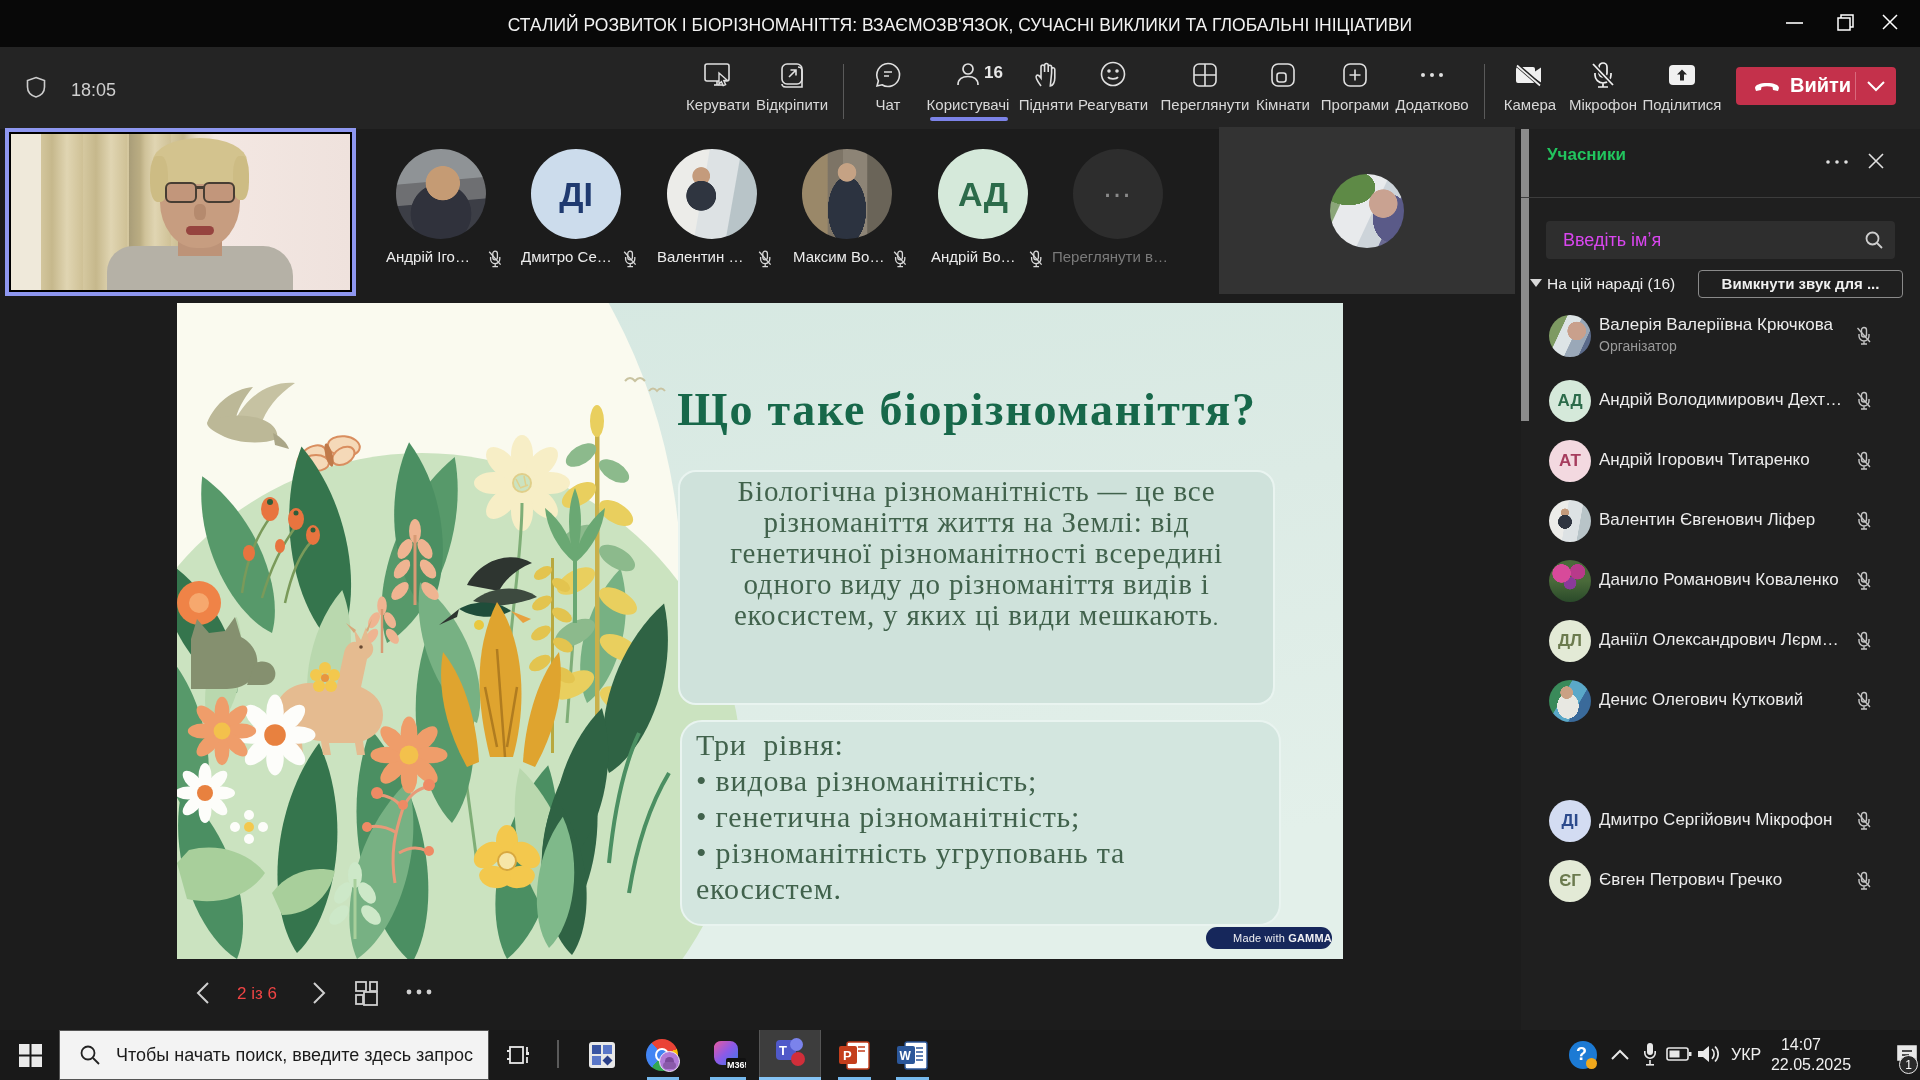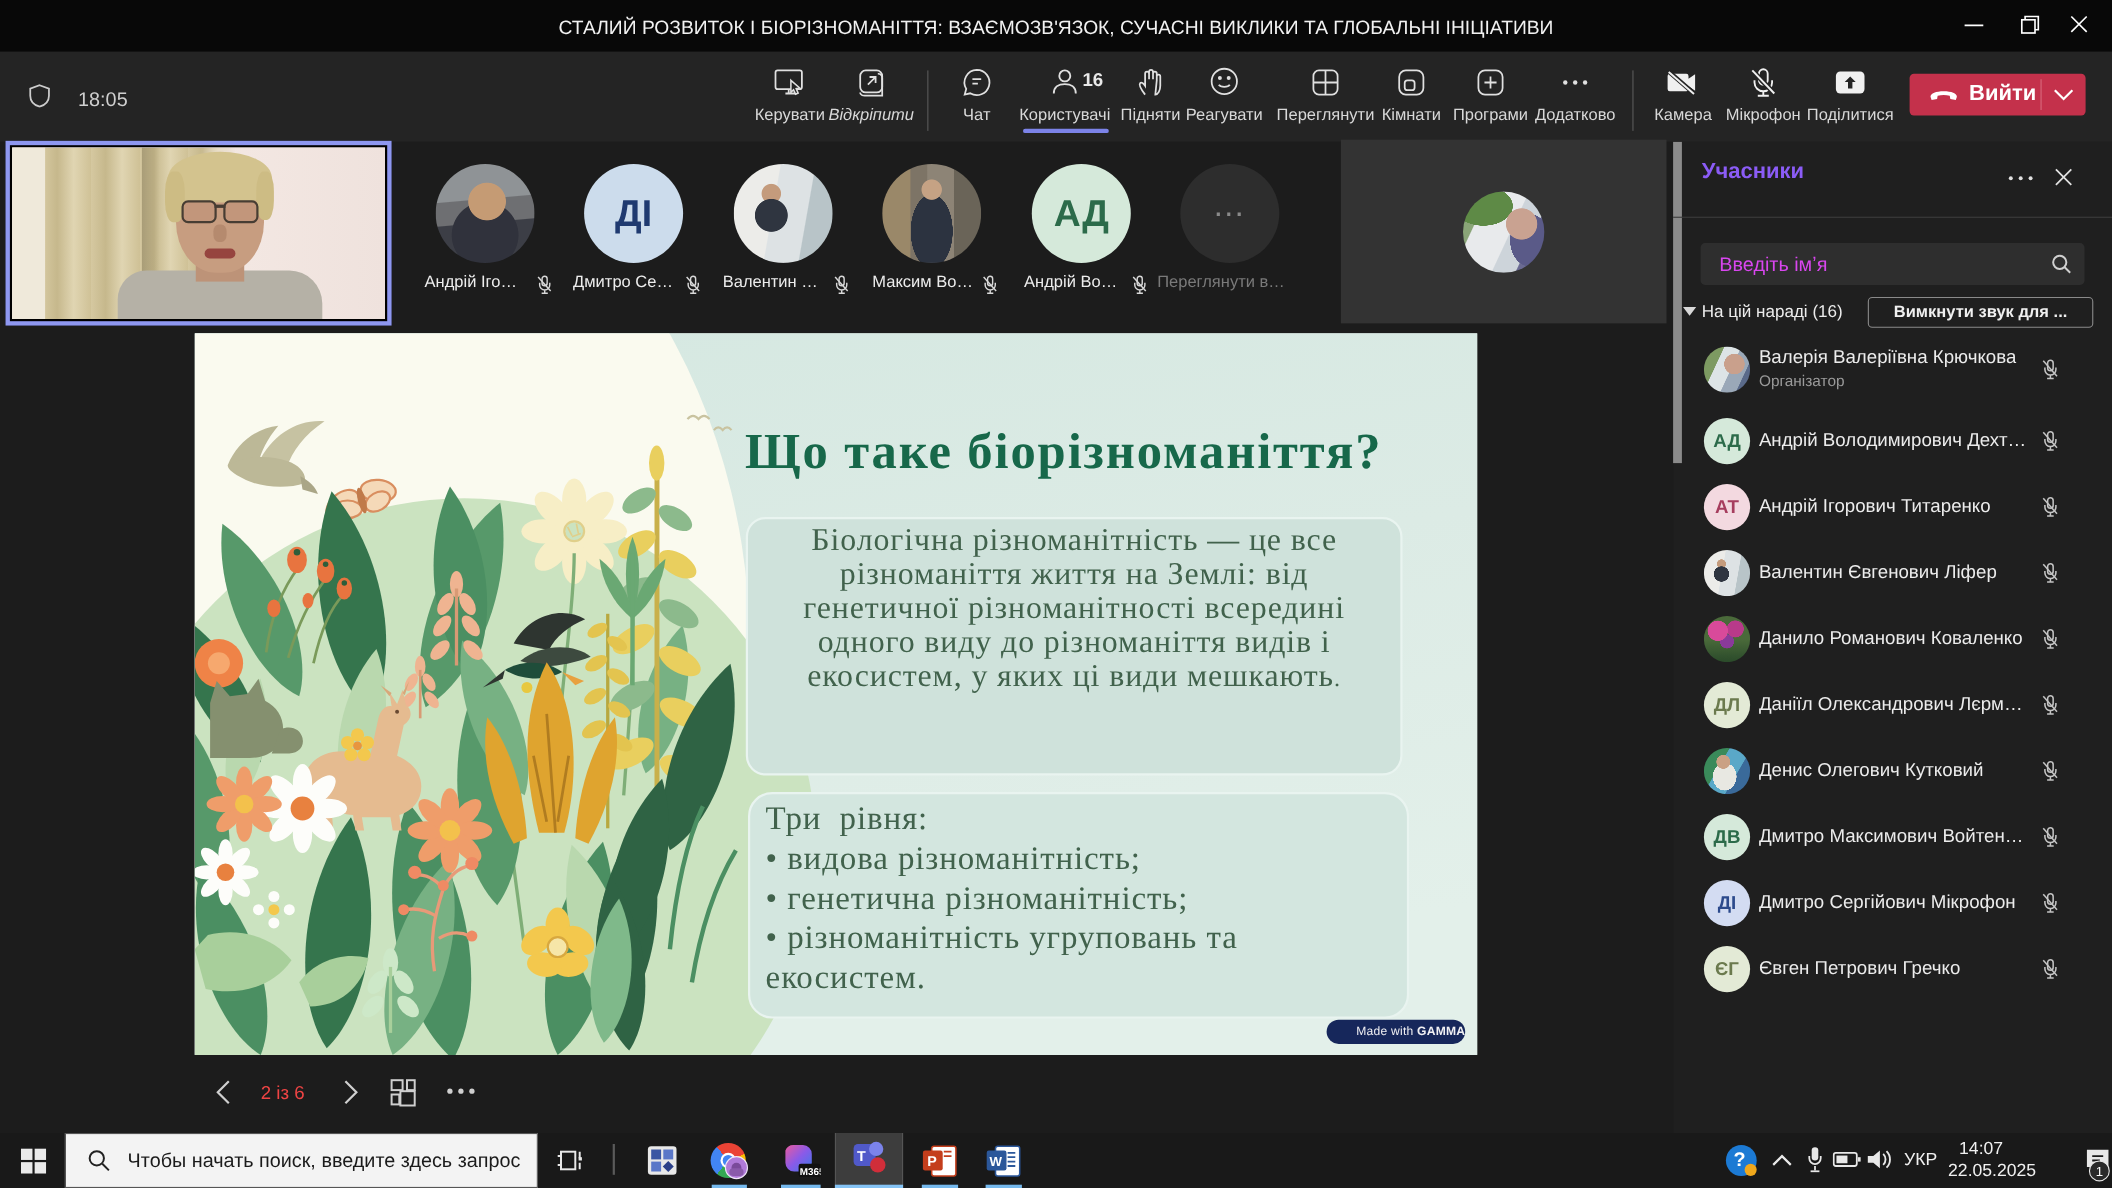--- a/index.html
+++ b/index.html
@@ -86,21 +86,21 @@
       <div class="ic">
           <svg width="30" height="28" fill="none" stroke="#e0e0e0" stroke-width="1.6">
         <rect x="2" y="3" width="24" height="17" rx="2"></rect>
             <path d="M11 24 h10"></path>
             <path d="M14 20 v4"></path>
         <path d="M16 12 l8 7 -3.2 0.6 1.8 4 -2.4 1 -1.8-4 -2.4 2.4 z" fill="#242424" stroke-width="1.4"></path>
       </svg>
         </div>
       <div>Керувати</div>
     </div>
-    <div class="tbtn" style="left:737px;font-style:italic;">
+    <div class="tbtn" style="left:737px;">
       <div class="ic">
           <svg width="28" height="28" fill="none" stroke="#e0e0e0" stroke-width="1.6">
         <rect x="4" y="3" width="20" height="20" rx="5"></rect>
             <path d="M4 23 c0 0 0 3 4 3 h16 v-16 c0 0 0-4 -4-4"></path>
         <path d="M11 16 L18 9 M12.5 9 H18 V14.5"></path>
       </svg>
         </div>
       <div>Відкріпити</div>
     </div>
     <div class="tsep" style="left:843px;"></div>
@@ -638,21 +638,21 @@
         <circle cx="5" cy="7" r="2.4"></circle>
           <circle cx="15" cy="7" r="2.4"></circle>
           <circle cx="25" cy="7" r="2.4"></circle>
       </svg>
     </div>
 
   </div>
 
   <div class="abs" id="panel">
     <div class="abs" id="pscroll"></div>
-    <div class="abs" style="left:26px;top:16px;font-size:20px;font-weight:bold;color:#8b5cf6;">Учасники</div>
+    <div class="abs" style="left:26px;top:16px;font-size:17px;font-weight:bold;color:#22c55e;">Учасники</div>
     <svg class="abs" style="left:303px;top:28px" width="30" height="12" fill="#e0e0e0">
         <circle cx="4" cy="5" r="1.8"></circle>
         <circle cx="13" cy="5" r="1.8"></circle>
         <circle cx="22" cy="5" r="1.8"></circle>
       </svg>
     <svg class="abs" style="left:345px;top:22px" width="20" height="20" stroke="#e0e0e0" stroke-width="1.6">
         <path d="M3 3 L17 17 M17 3 L3 17"></path>
       </svg>
     <div class="abs" style="left:0;top:68px;width:399px;height:1px;background:#3c3c3c;"></div>
 
@@ -746,29 +746,20 @@
         radial-gradient(ellipse 30% 35% at 45% 62%, #e8e8e2 0 85%, rgba(0,0,0,0) 86%),
         linear-gradient(120deg,#3a8a5a 0 35%,#5aa8c8 36% 65%,#3a6a9a 66% 100%);"></div>
       <div class="pname">Денис Олегович Кутковий</div>
       <div class="pmic"><svg width="18" height="20" fill="none" stroke="#c4c4c4" stroke-width="1.4">
         <rect x="6.5" y="1.5" width="5" height="9.5" rx="2.5"></rect>
             <path d="M4 8 v2 a5 5 0 0 0 10 0 V8 M9 15 v3 M6 18 h6"></path>
         <line x1="2.5" y1="2" x2="15" y2="16" stroke-width="1.4"></line>
           </svg></div>
     </div>
 
-    <div class="prow" style="top:602px;">
-      <div class="pav" style="background:#d5e9da;color:#2c6b4a;font-size:17px;line-height:42px;">ДВ</div>
-      <div class="pname">Дмитро Максимович Войтен…</div>
-      <div class="pmic"><svg width="18" height="20" fill="none" stroke="#c4c4c4" stroke-width="1.4">
-        <rect x="6.5" y="1.5" width="5" height="9.5" rx="2.5"></rect>
-            <path d="M4 8 v2 a5 5 0 0 0 10 0 V8 M9 15 v3 M6 18 h6"></path>
-        <line x1="2.5" y1="2" x2="15" y2="16" stroke-width="1.4"></line>
-          </svg></div>
-    </div>
 
     <div class="prow" style="top:662px;">
       <div class="pav" style="background:#d3dcf2;color:#2c4a8c;font-size:17px;line-height:42px;">ДІ</div>
       <div class="pname">Дмитро Сергійович Мікрофон</div>
       <div class="pmic"><svg width="18" height="20" fill="none" stroke="#c4c4c4" stroke-width="1.4">
         <rect x="6.5" y="1.5" width="5" height="9.5" rx="2.5"></rect>
             <path d="M4 8 v2 a5 5 0 0 0 10 0 V8 M9 15 v3 M6 18 h6"></path>
         <line x1="2.5" y1="2" x2="15" y2="16" stroke-width="1.4"></line>
           </svg></div>
     </div>

